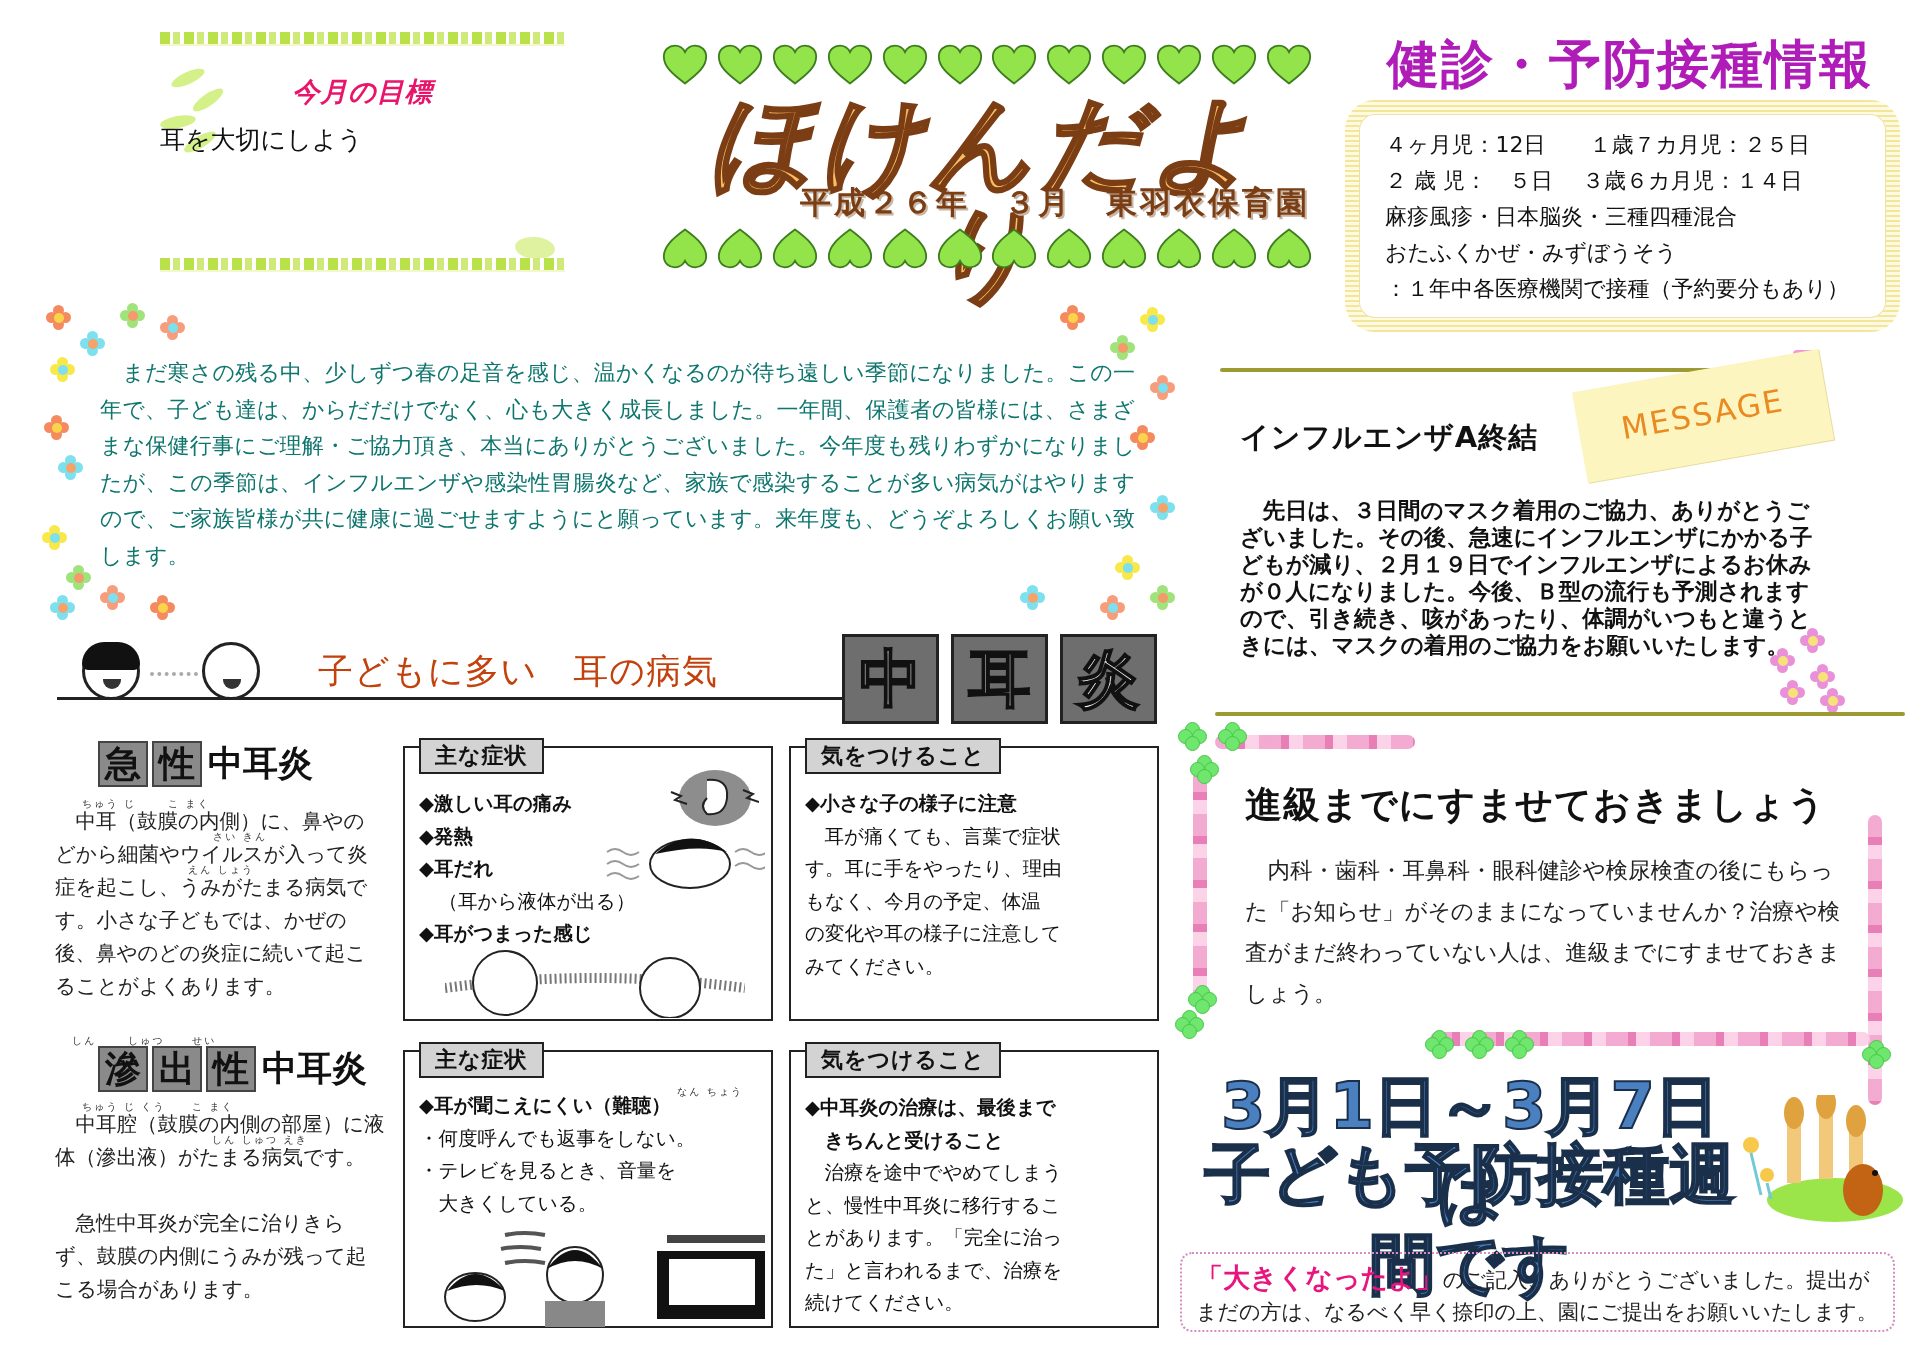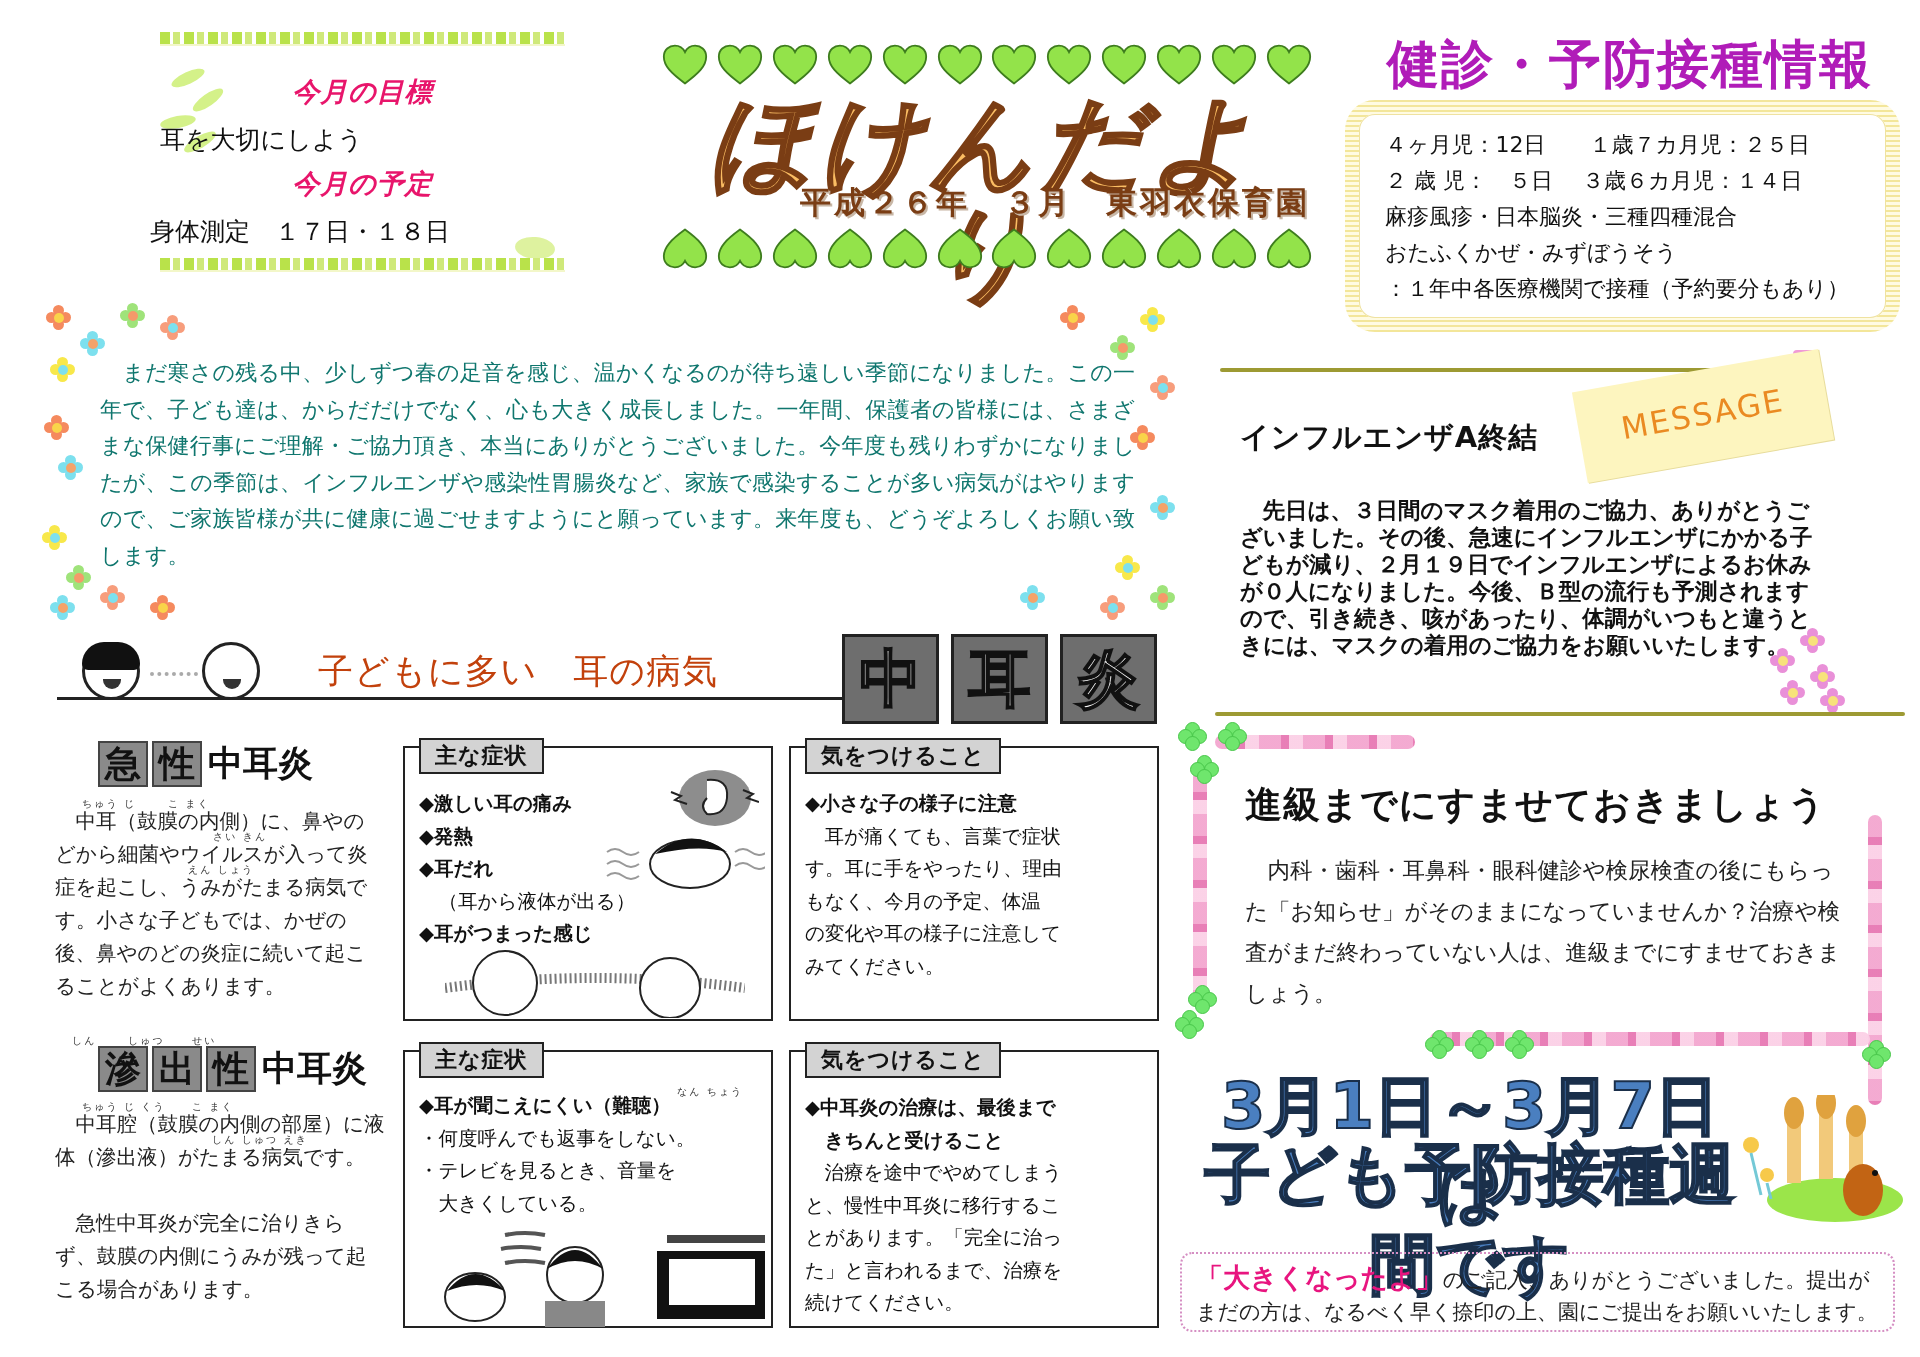--- a/index.html
+++ b/index.html
@@ -102,22 +102,20 @@
 <body>
 
 <section class="abs sched">
   <div class="deco-band top"></div>
   <div class="leaf" style="left:10px;top:40px"></div>
   <div class="leaf" style="left:30px;top:62px;transform:rotate(-35deg)"></div>
   <div class="leaf" style="left:0px;top:84px;transform:rotate(-10deg)"></div>
   <div class="leaf" style="left:22px;top:104px;transform:rotate(-30deg)"></div>
   <div class="h" style="top:42px">今月の目標</div>
   <div class="b" style="top:91px">耳を大切にしよう</div>
-  <div class="h" style="top:134px">今月の予定</div>
-  <div class="b" style="top:183px;left:-10px">身体測定　１７日・１８日</div>
   <div class="leaf" style="left:355px;top:205px;width:40px;height:22px;transform:rotate(5deg);background:#d8f08e"></div>
   <div class="deco-band bottom"></div>
 </section>
 
 <div class="hearts" id="hearts-top" style="top:42px">
     <div class="heart">
       <svg viewBox="0 0 50 46">
         <path d="M25 43 C10 32 2 24 2 14 C2 6 8 2 14 2 C19 2 23 5 25 9 C27 5 31 2 36 2 C42 2 48 6 48 14 C48 24 40 32 25 43Z" fill="#93e34a" stroke="#3e7d1e" stroke-width="2"></path>
       </svg>
     </div>

